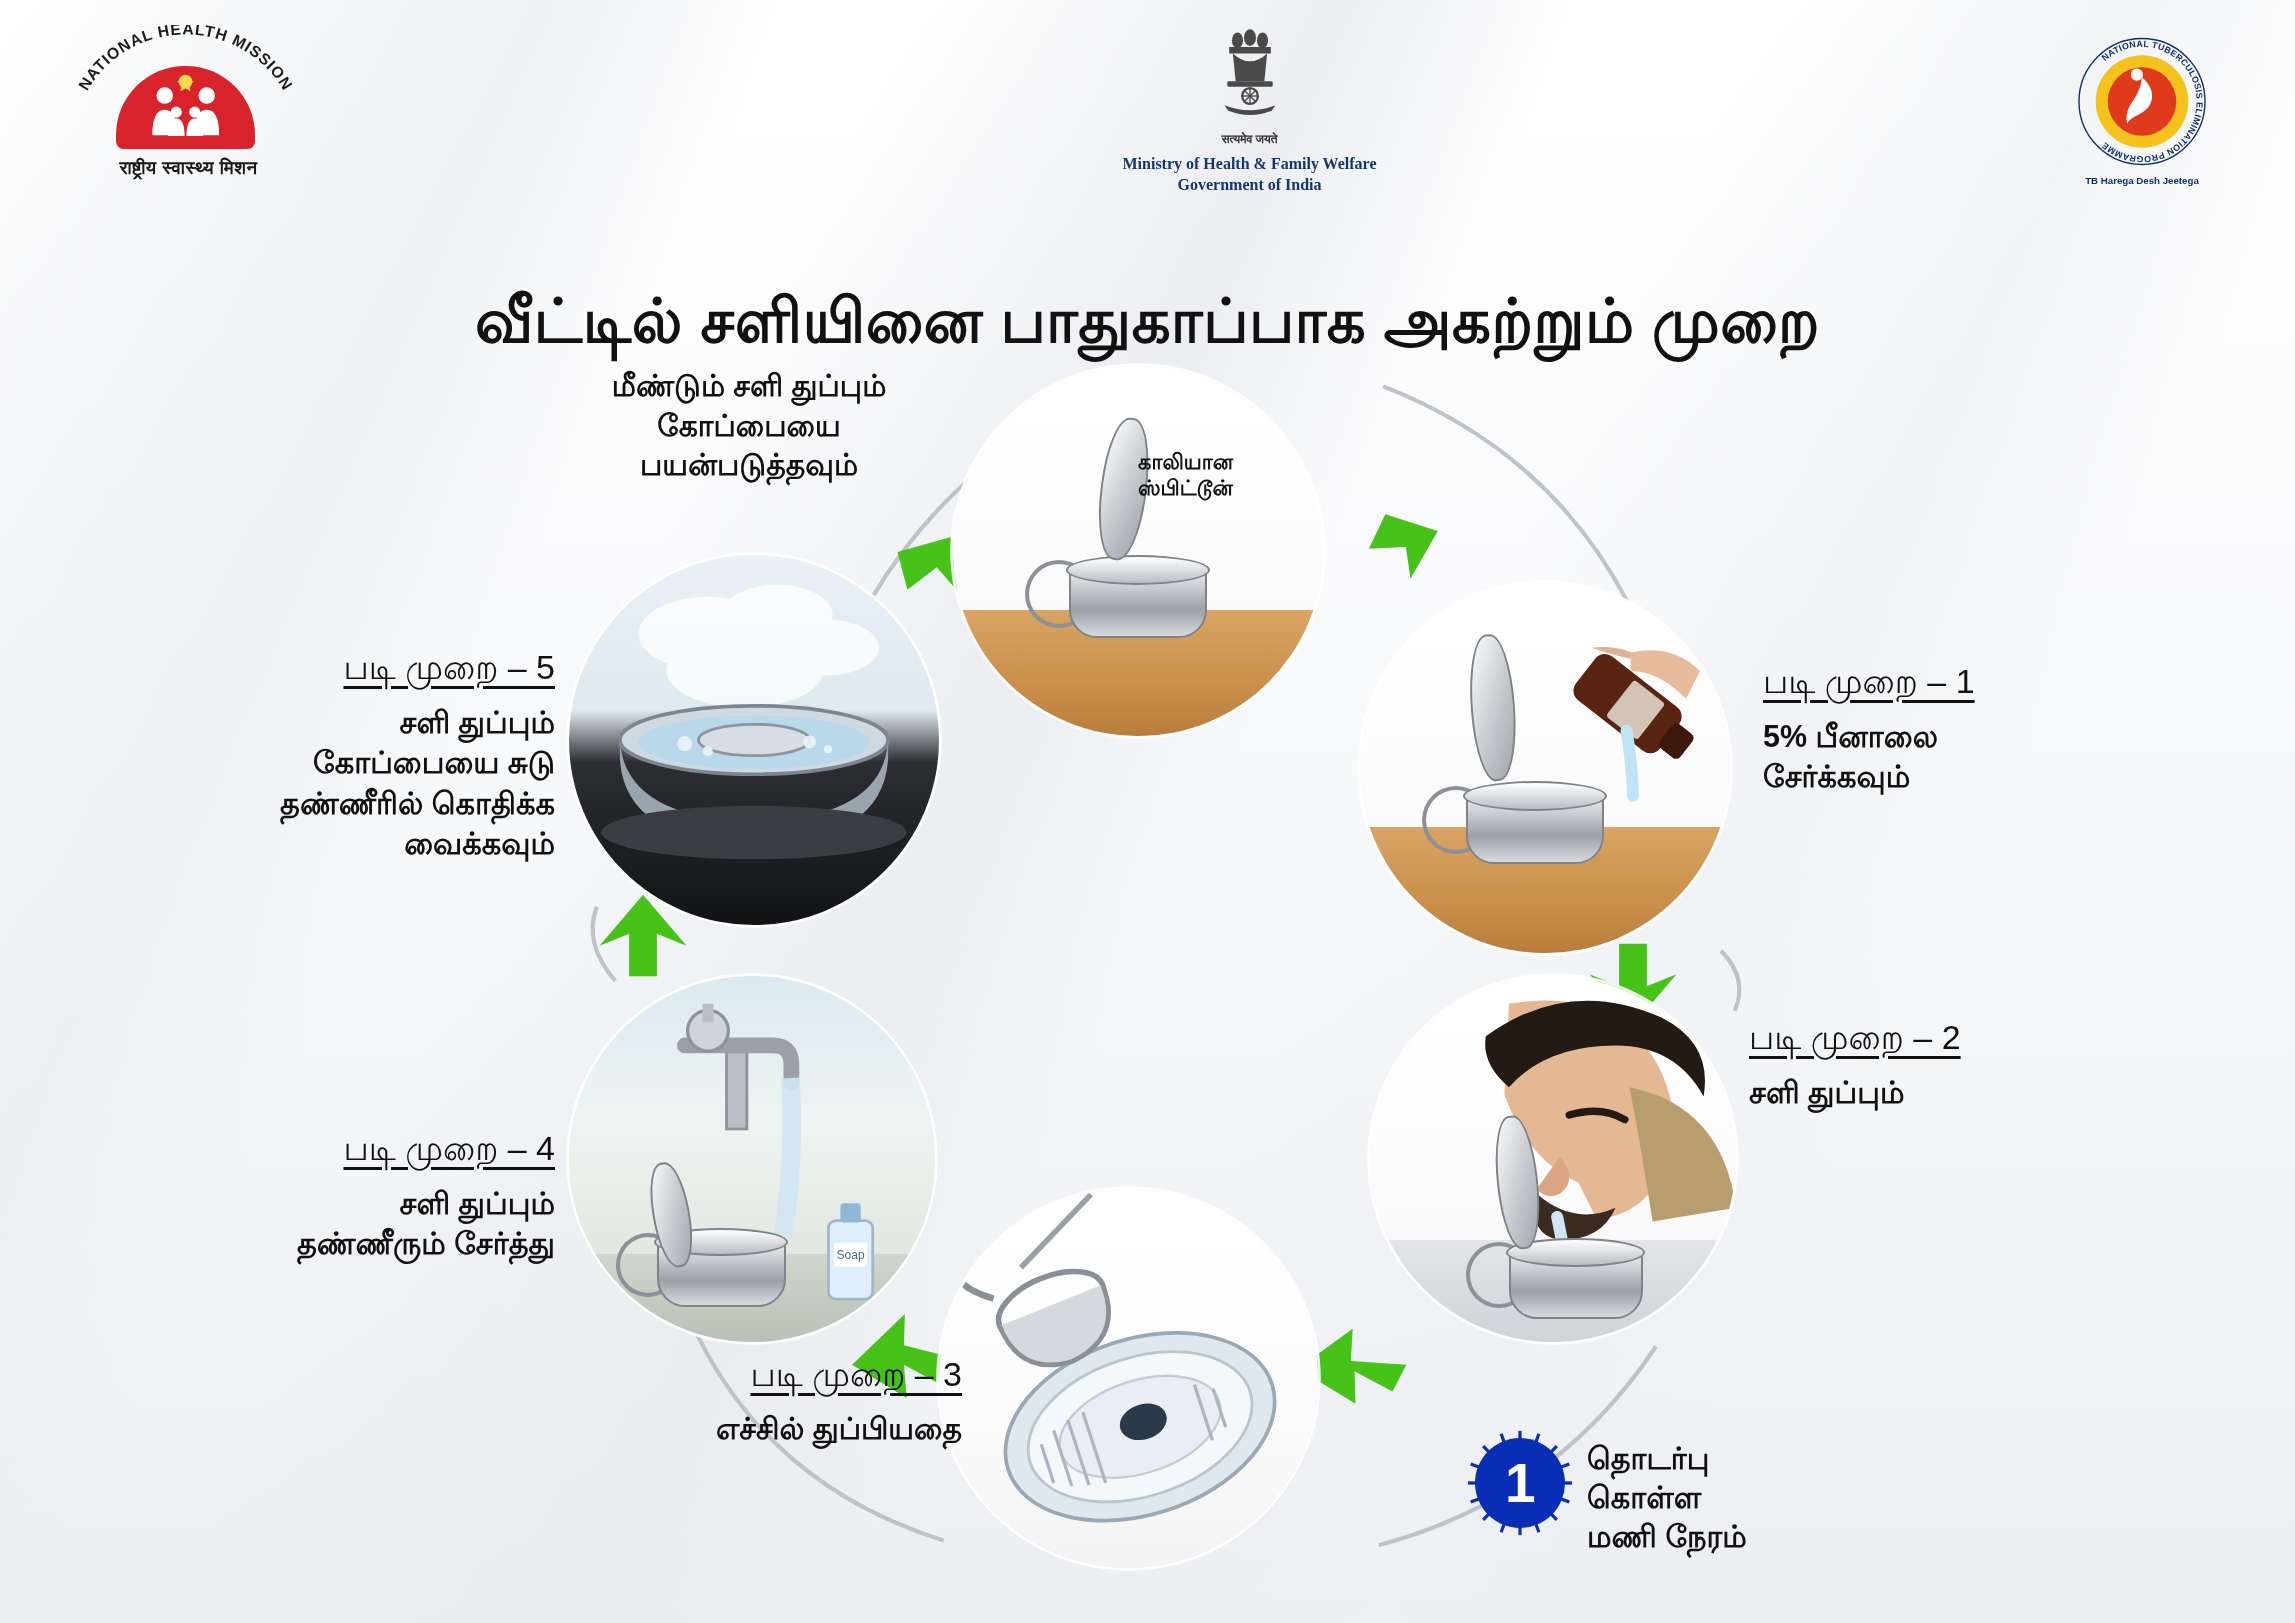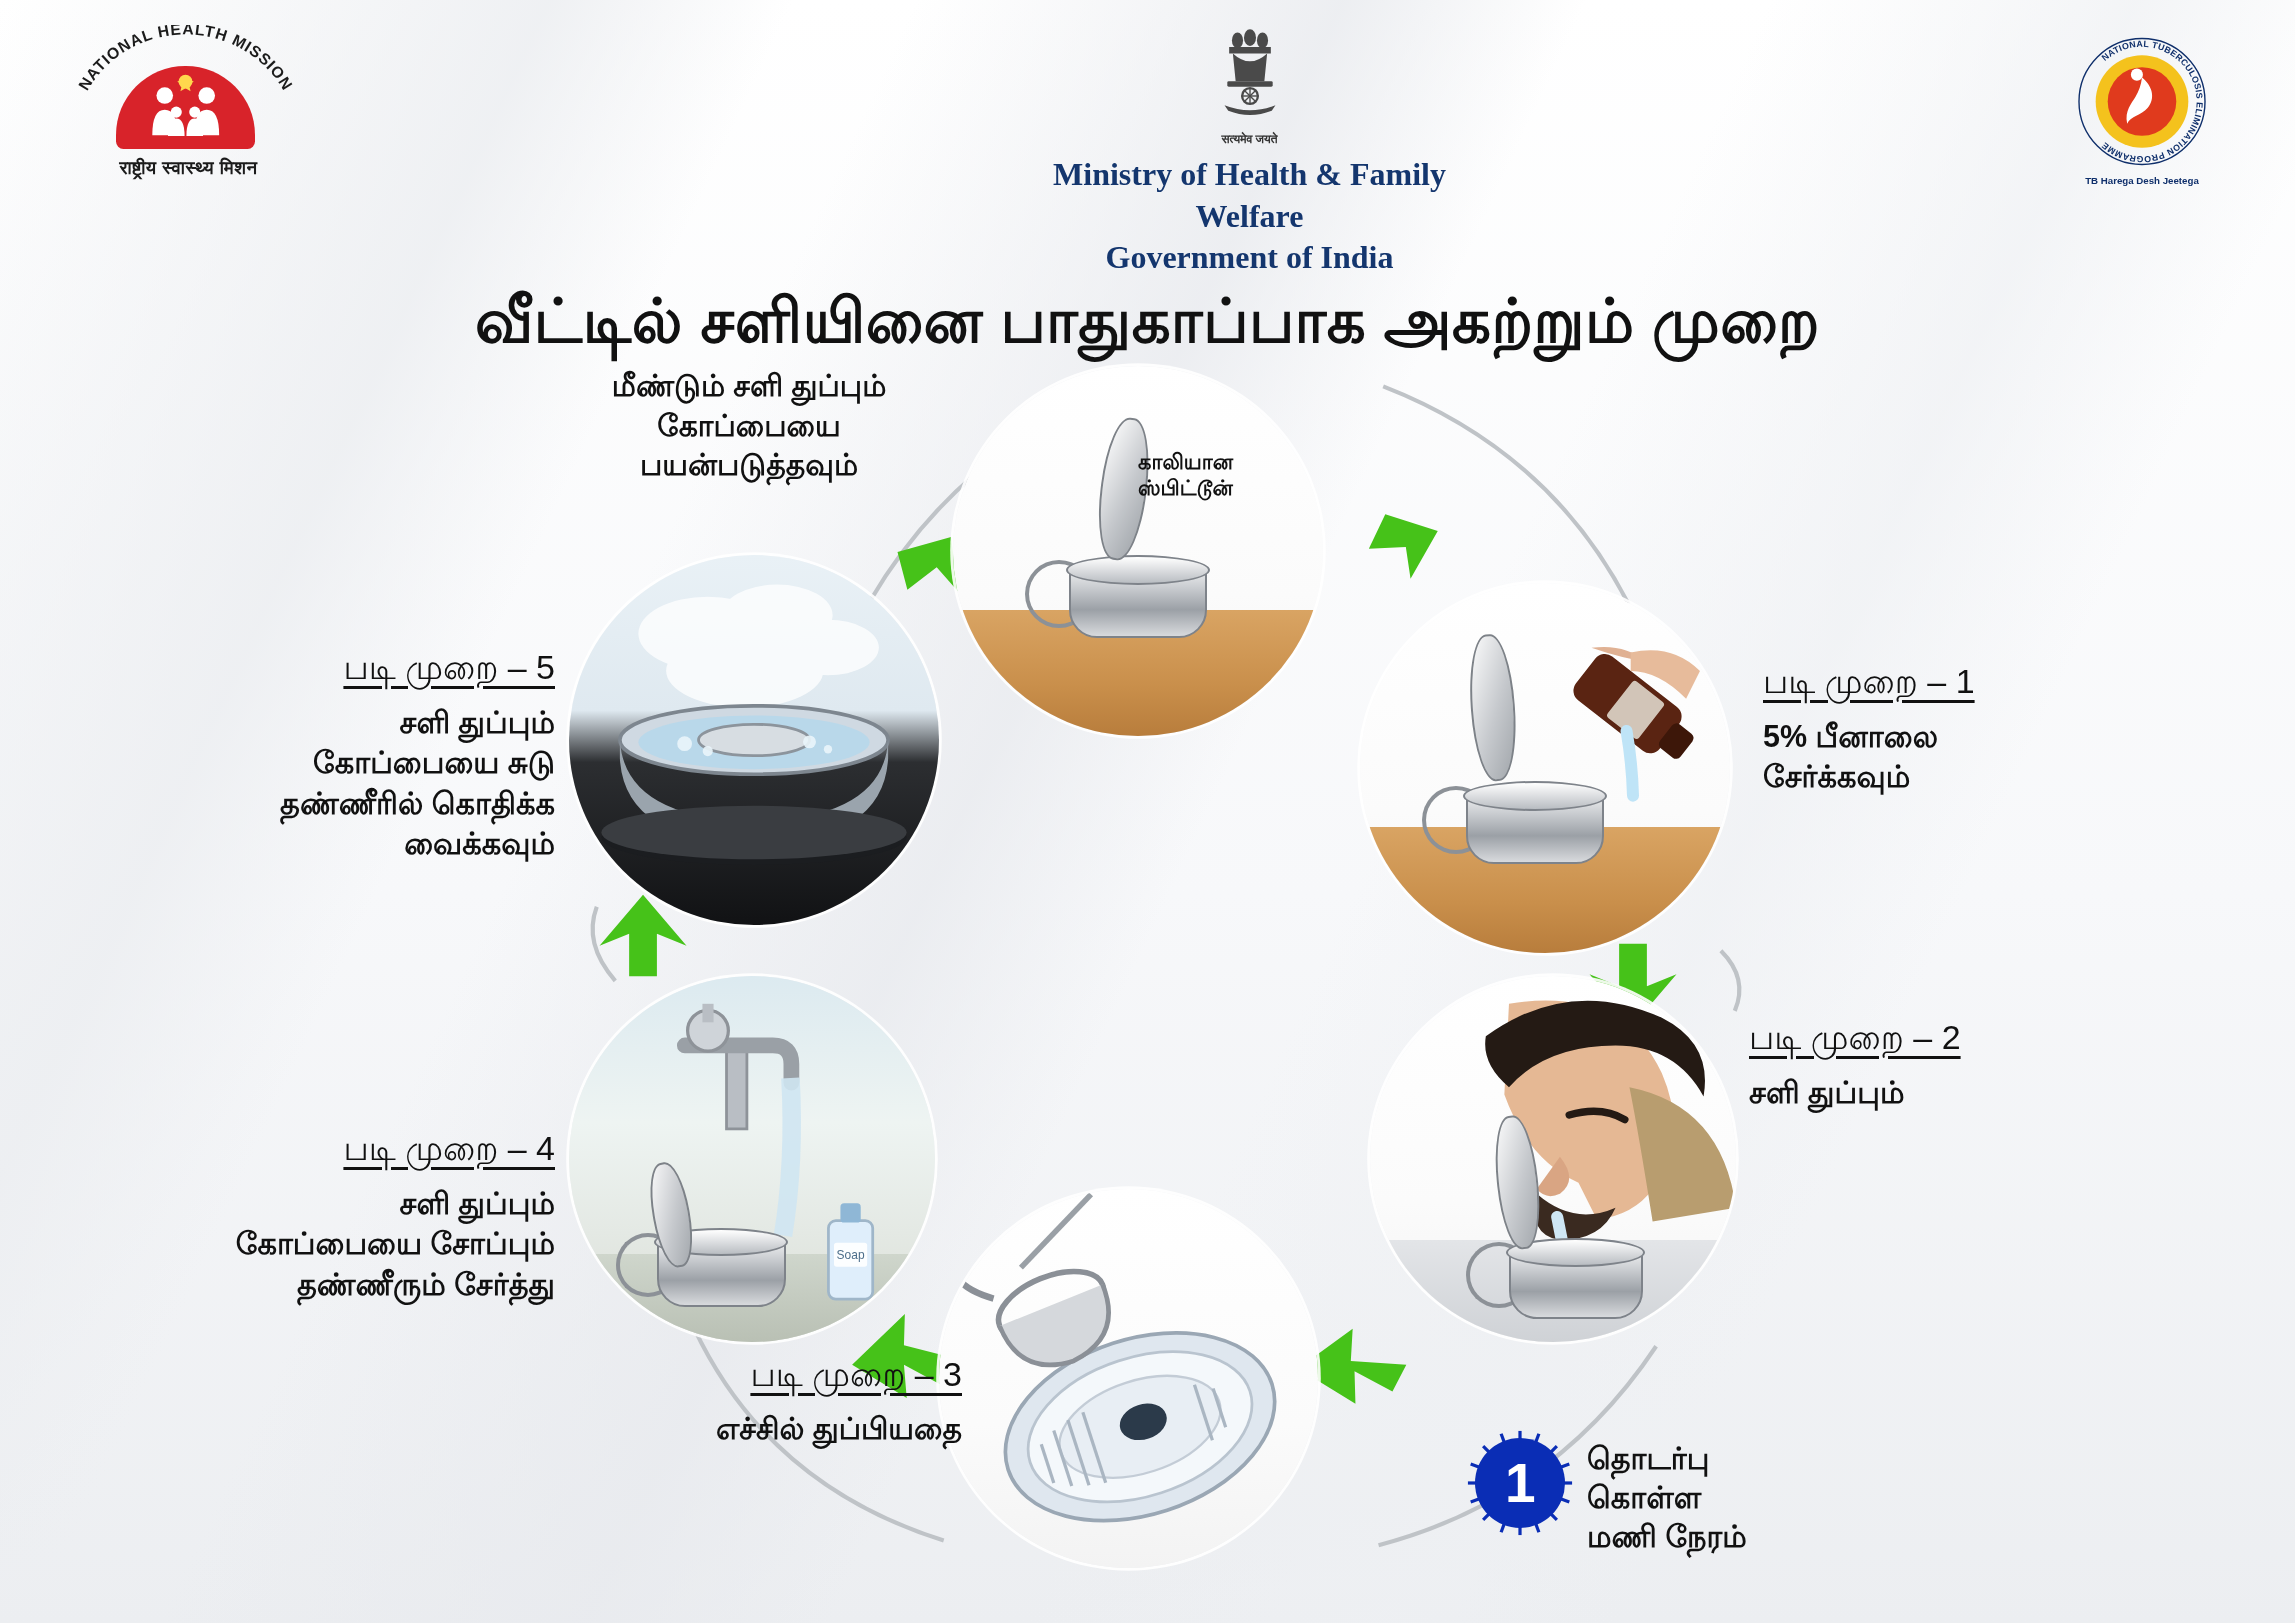--- a/index.html
+++ b/index.html
@@ -80,21 +80,21 @@
   .emblem-svg { width: 88px; height: 116px; }
   .emblem-motto {
     font-size: 12px;
     color: #333;
     margin-top: -4.6px;
     font-weight: 600;
   }
   .ministry-line {
     font-family: "Liberation Serif", serif;
     font-weight: 700;
-    font-size: 32px;
+    font-size: 16px;
     color: #14366e;
     margin-top: 8.3px;
     line-height: 1.3;
   }
 
   .tb-logo {
     position: absolute;
     right: 56px;
     top: 18.5px;
     width: 194px;
@@ -539,21 +539,20 @@
     <div class="step">படி முறை – 3</div>
     <div class="body">
       <div>எச்சில் துப்பியதை</div>
     </div>
   </div>
 
   <div class="label left" id="lab-s4">
     <div class="step">படி முறை – 4</div>
     <div class="body">
       <div>சளி துப்பும்</div>
-      <div>கோப்பையை சோப்பும்</div>
       <div>தண்ணீரும் சேர்த்து</div>
     </div>
   </div>
 
   <div class="label left" id="lab-s5">
     <div class="step">படி முறை – 5</div>
     <div class="body">
       <div>சளி துப்பும்</div>
       <div>கோப்பையை சுடு</div>
       <div>தண்ணீரில் கொதிக்க</div>

